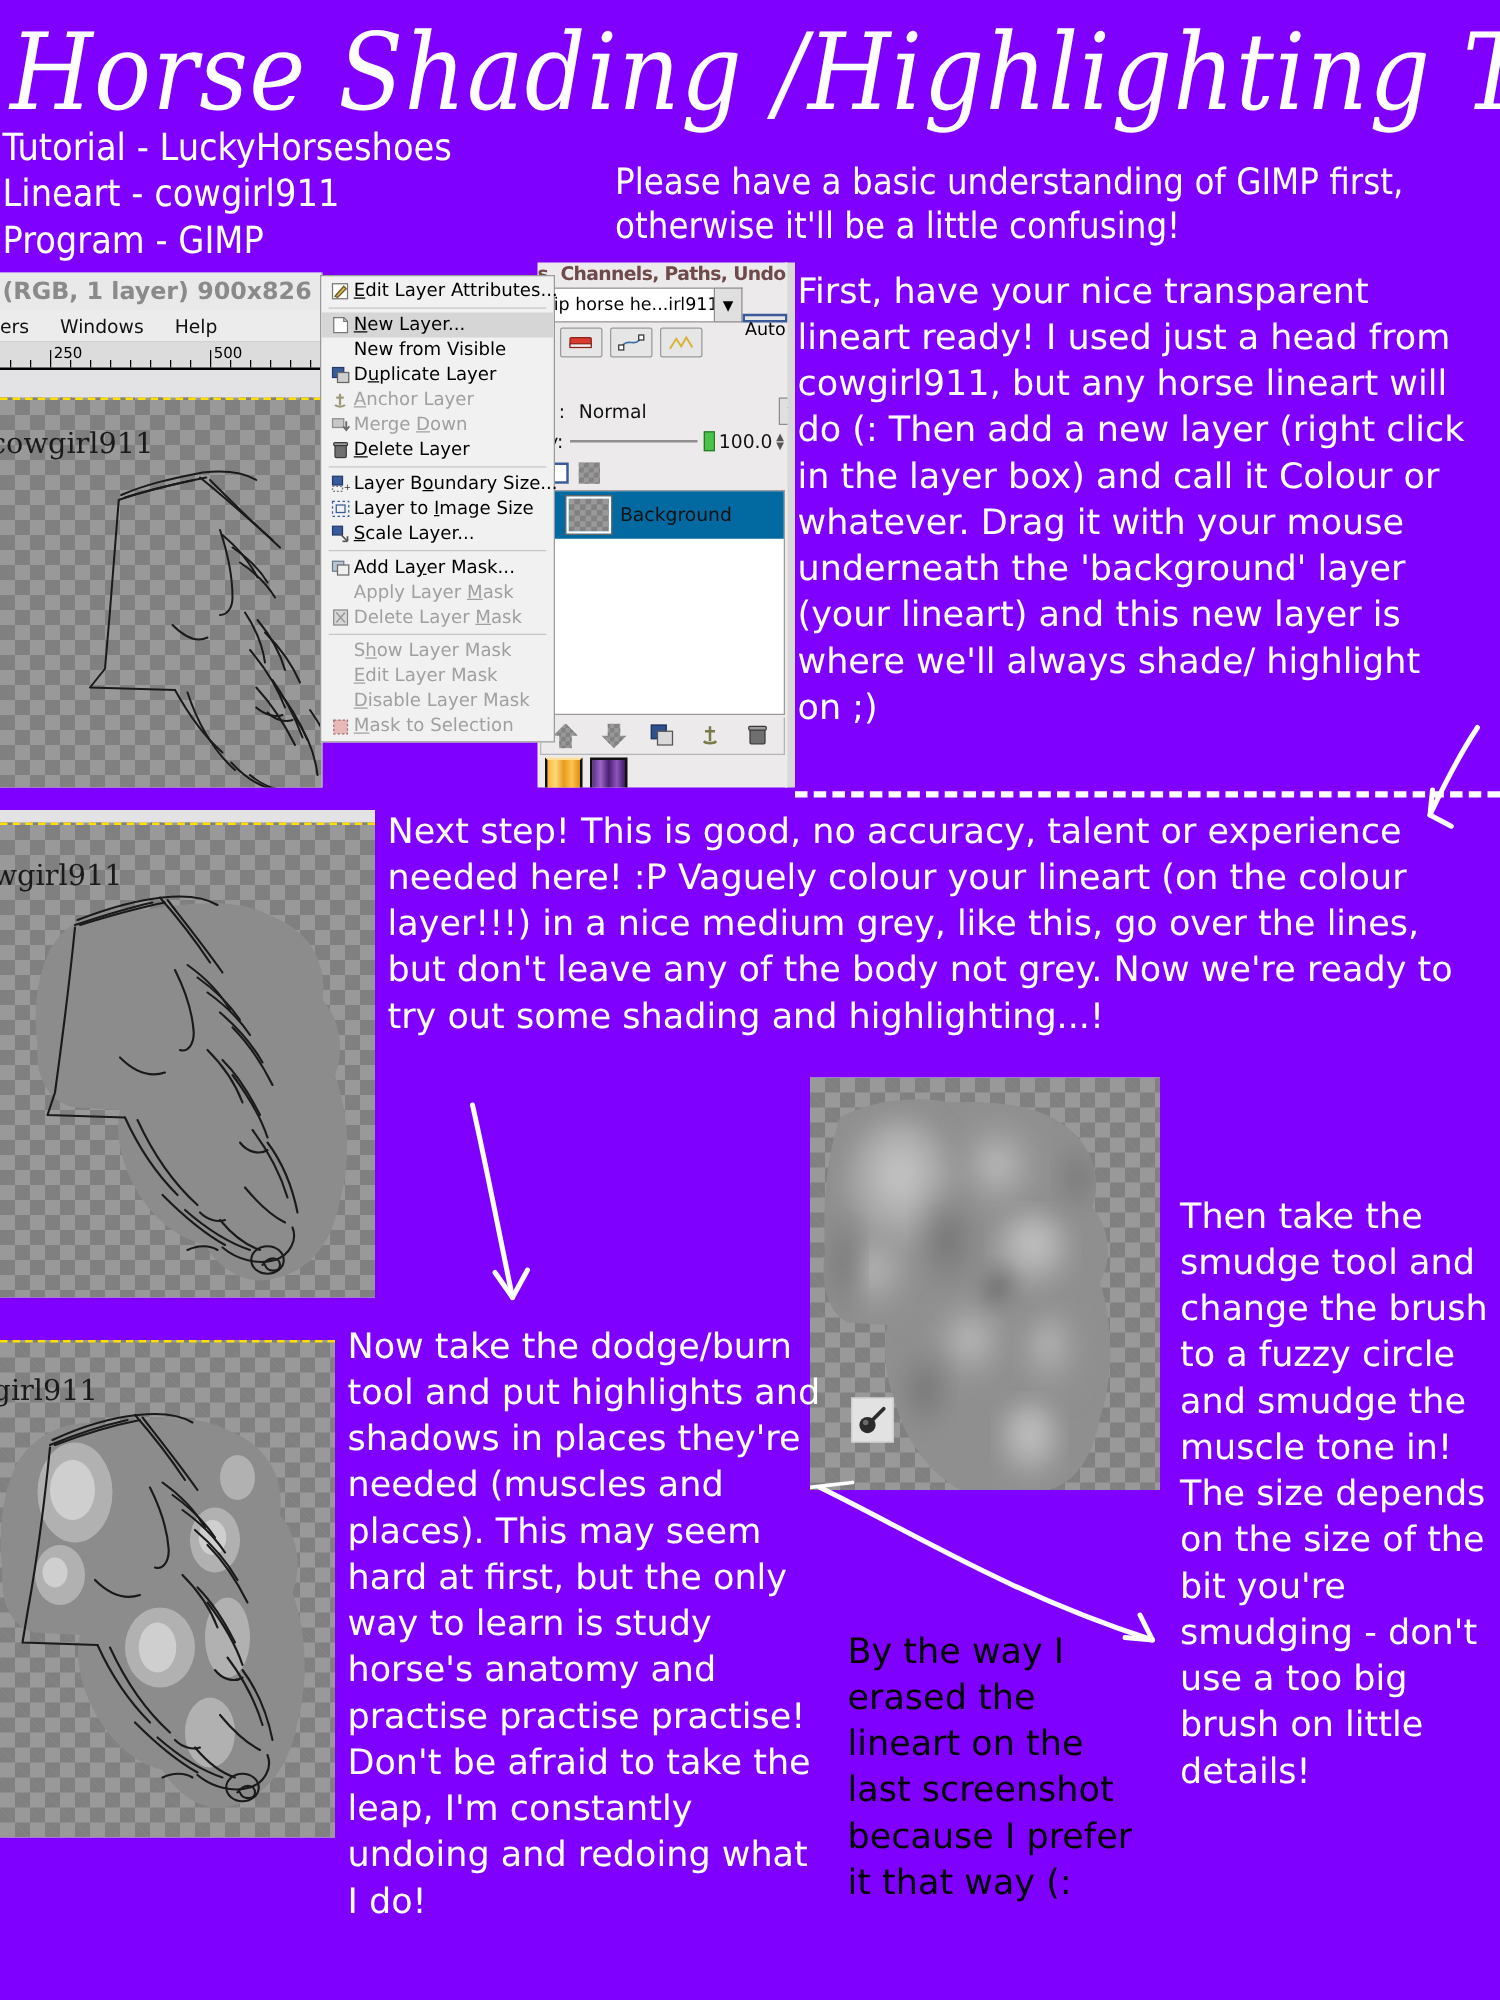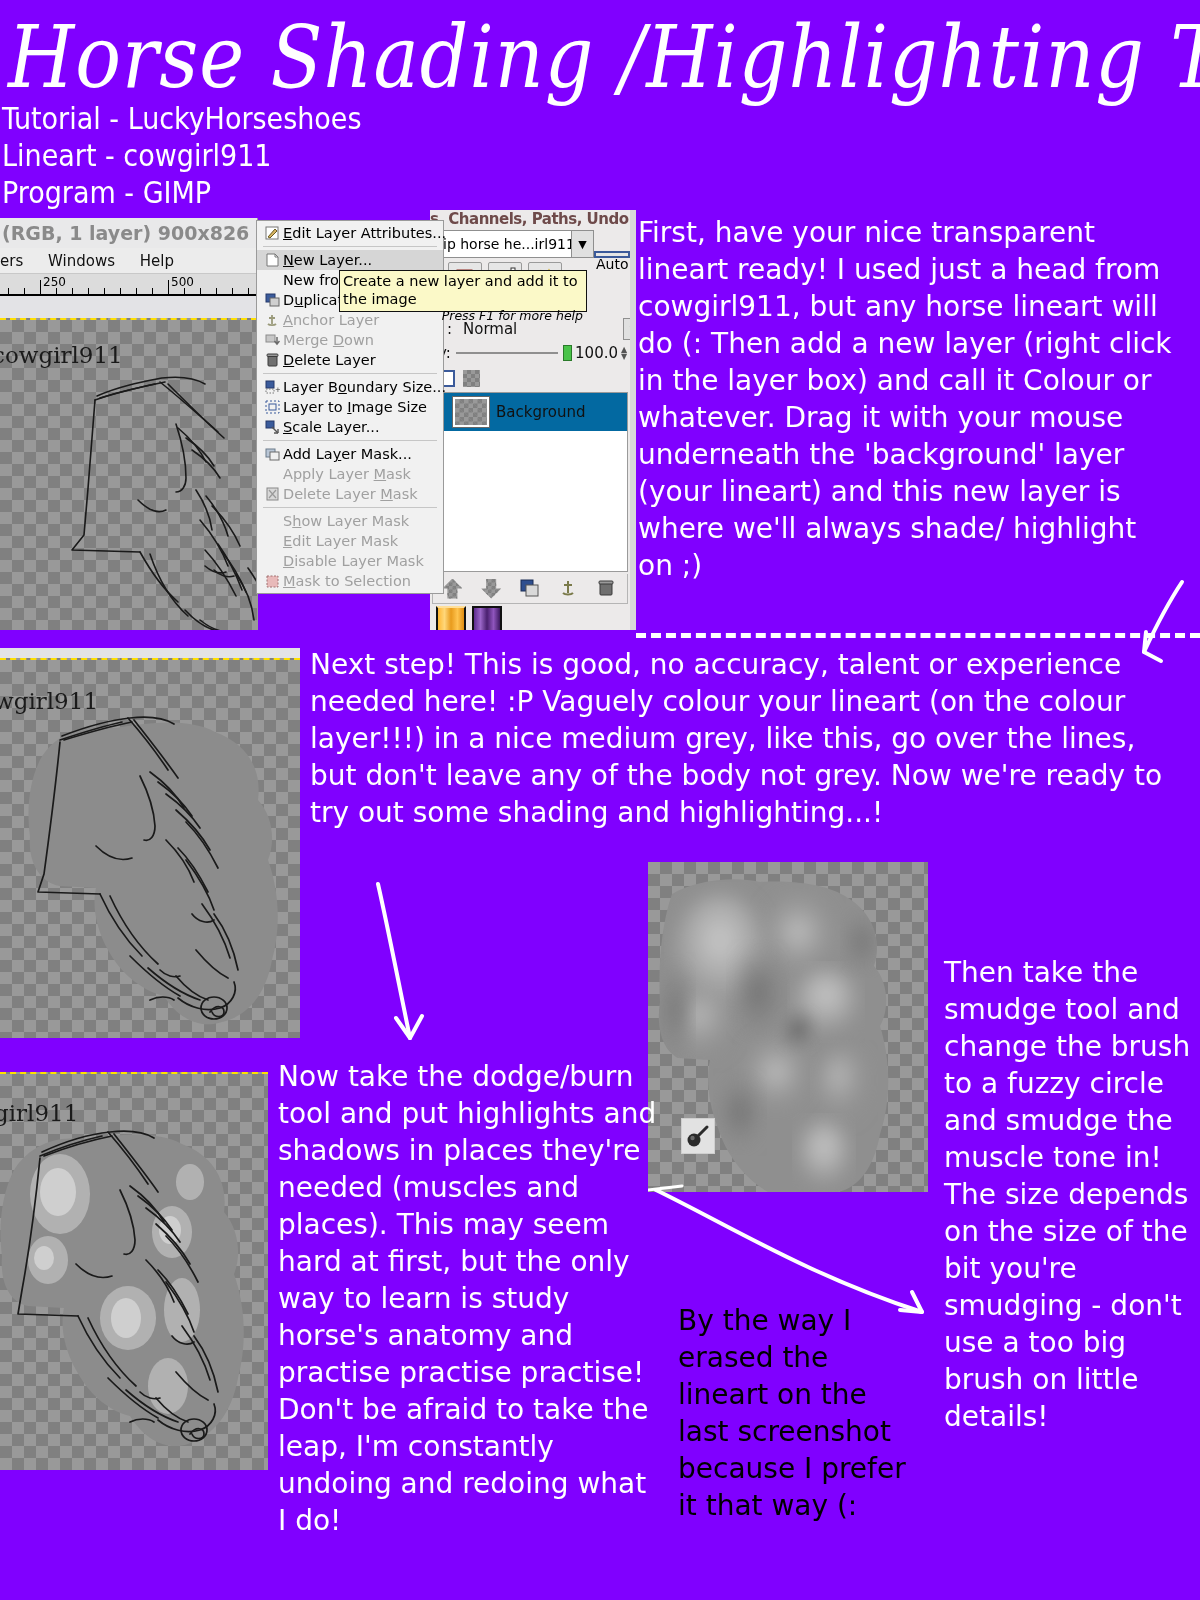--- a/index.html
+++ b/index.html
@@ -221,20 +221,21 @@
 </style>
 </head>
 <body>
 
 <div class="page">
 
   <div class="title">Horse Shading /Highlighting Tutorial</div>
   <div class="credits">Tutorial - LuckyHorseshoes
 Lineart - cowgirl911
 Program - GIMP</div>
+  <div class="notice">Please have a basic understanding of GIMP first, otherwise it'll be a little confusing!</div>
 
   <div class="gimp-shot" id="gimp-canvas-window">
     <div class="win-title">(RGB, 1 layer) 900x826 - GIM</div>
     <div class="menubar">
       <span>ers</span>
       <span>Windows</span>
       <span>Help</span>
     </div>
     <div class="ruler">
       <div class="tick" style="left:8px"></div>
@@ -506,24 +507,20 @@
       <div class="mi dis">
         <span class="ico">
           <svg width="13" height="13" viewBox="0 0 13 13">
             <rect x="1" y="1" width="11" height="11" fill="#e8b9b9" stroke="#a07070" stroke-dasharray="2 1.5"></rect>
           </svg>
         </span>
         <span><u>M</u>ask to Selection</span>
       </div>
     </div>
 
-  <div id="menu-tooltip">
-    <div class="t1">Create a new layer and add it to the image</div>
-    <div class="t2">Press F1 for more help</div>
-  </div>
 
   <div class="body-text" style="left:638px; top:214px; width:540px;">First, have your nice transparent lineart ready! I used just a head from cowgirl911, but any horse lineart will do (: Then add a new layer (right click in the layer box) and call it Colour or whatever. Drag it with your mouse underneath the 'background' layer (your lineart) and this new layer is where we'll always shade/ highlight on ;)</div>
 
   <div class="dashed-div"></div>
 
   <svg class="arrow-svg" style="left:1060px; top:560px; width:130px; height:110px;" viewBox="0 0 130 110">
     <path d="M122 22 C 110 40, 98 62, 84 92" stroke="#fff" stroke-width="4" fill="none" stroke-linecap="round"></path>
     <path d="M84 92 L 86 72 M84 92 L 101 101" stroke="#fff" stroke-width="4" fill="none" stroke-linecap="round"></path>
   </svg>
 

